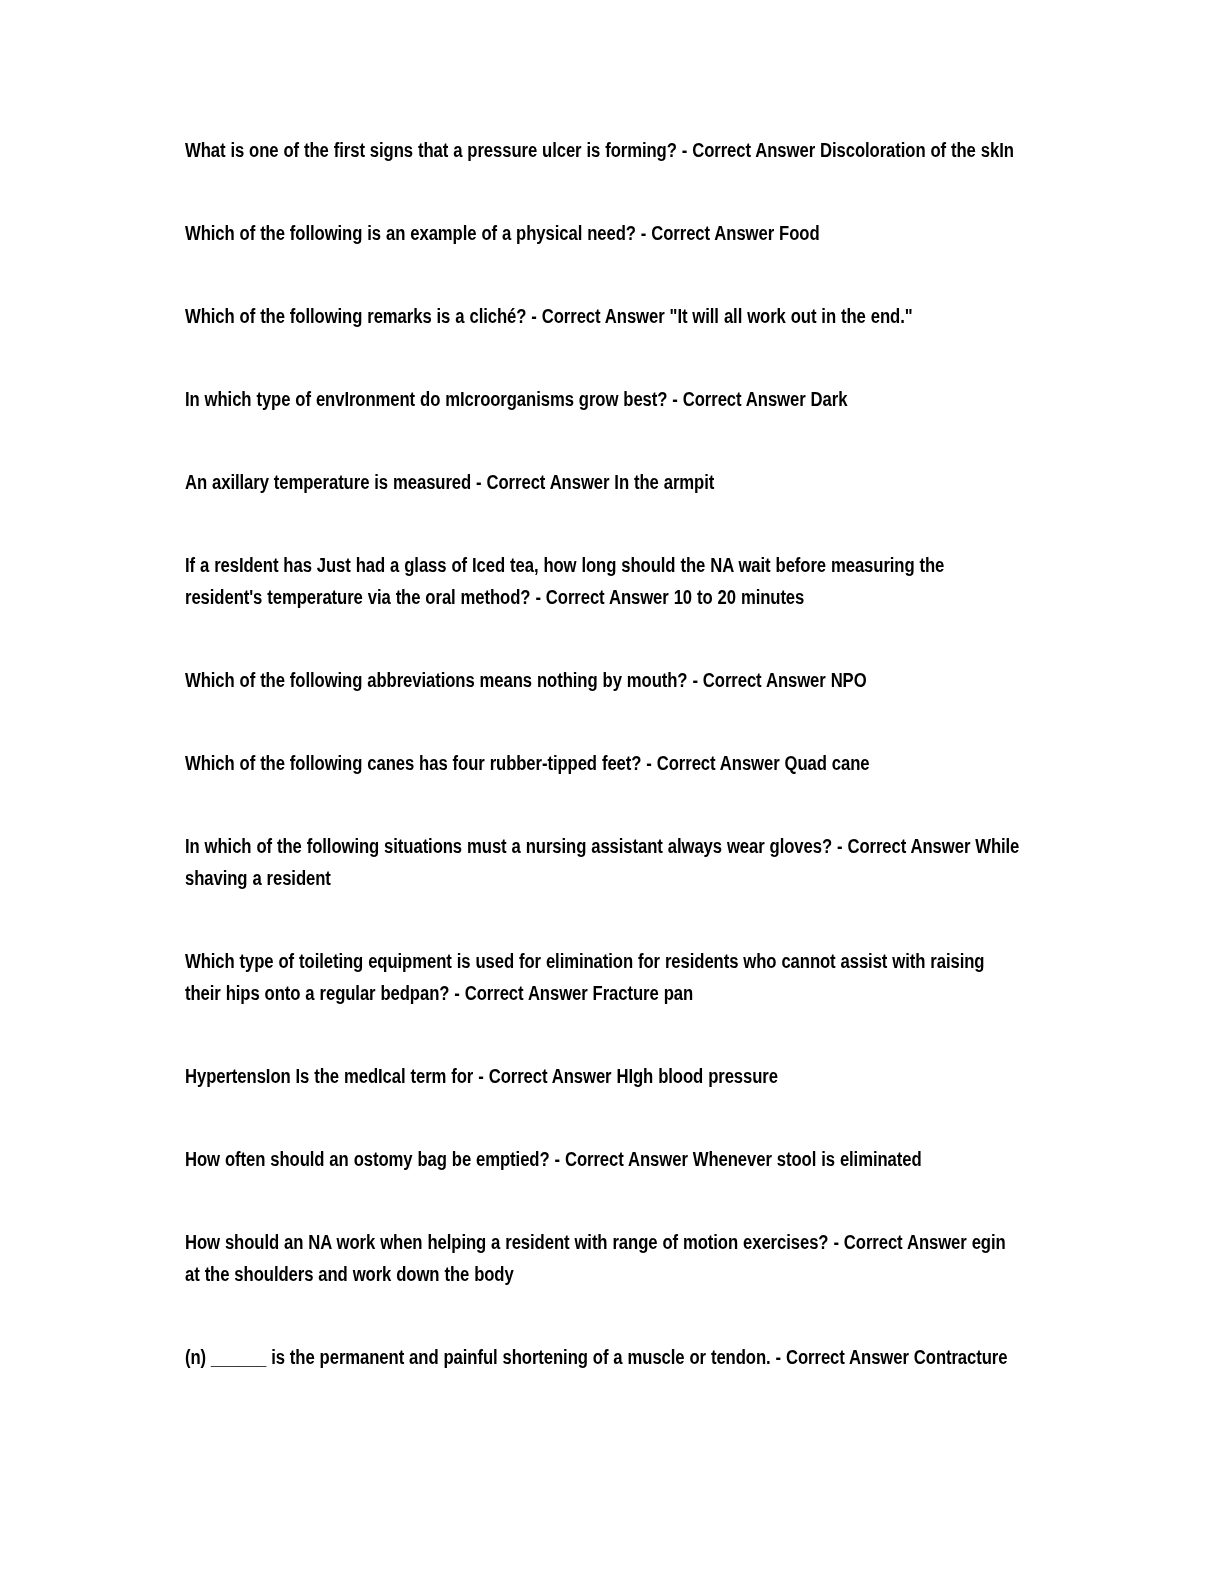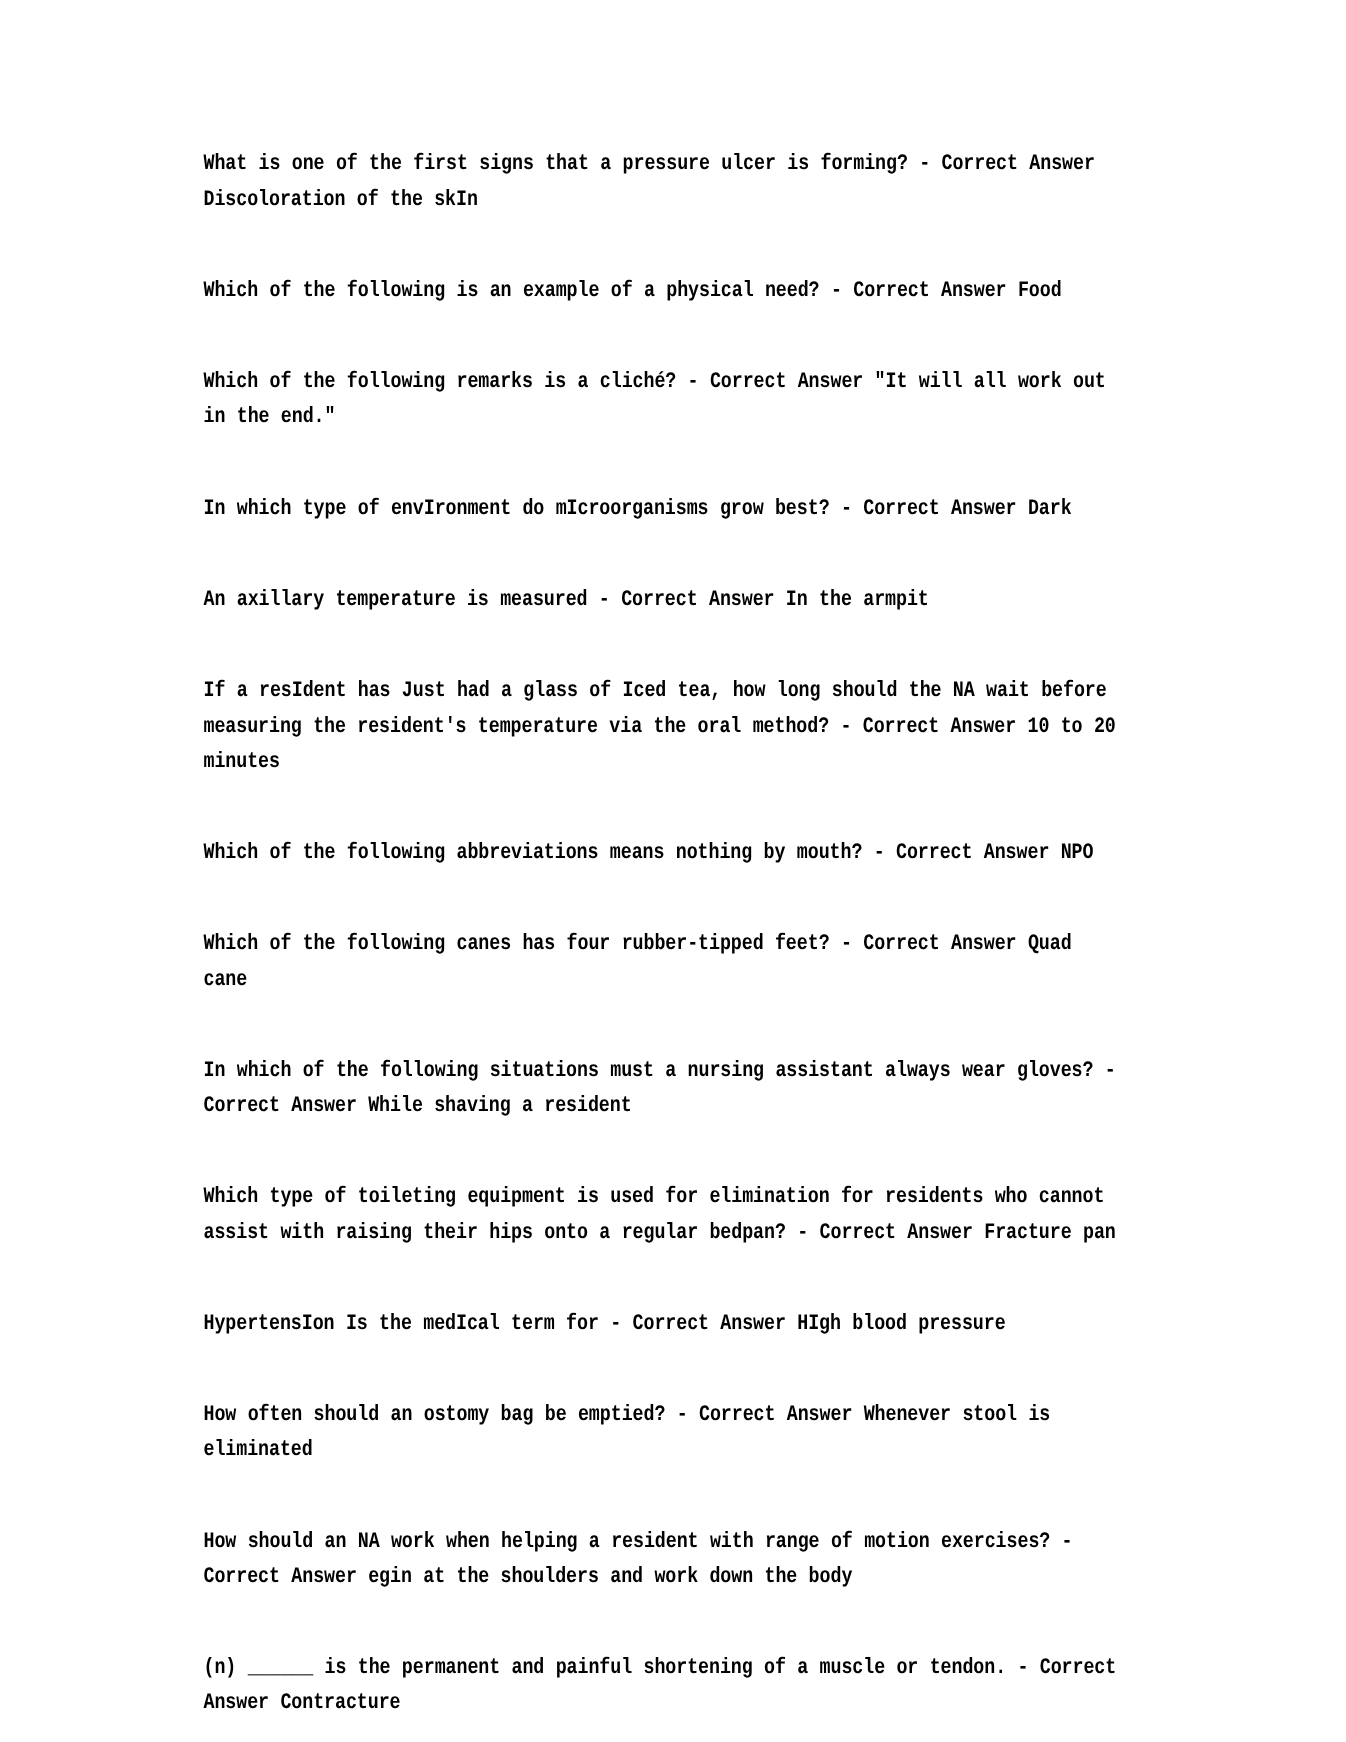--- a/index.html
+++ b/index.html
@@ -6,21 +6,21 @@
     margin: 0;
     padding: 0;
     background: #ffffff;
   }
   .page {
     position: relative;
     width: 1224px;
     height: 1584px;
     background: #ffffff;
     overflow: hidden;
-    font-family: Liberation Mono, monospace;
+    font-family: Liberation Sans, sans-serif;
   }
   .content {
     position: absolute;
     left: 185px;
     top: 134px;
     width: 1005px;
     transform: scaleX(0.834); 
     transform-origin: left top;
     color: #000000;
   }

